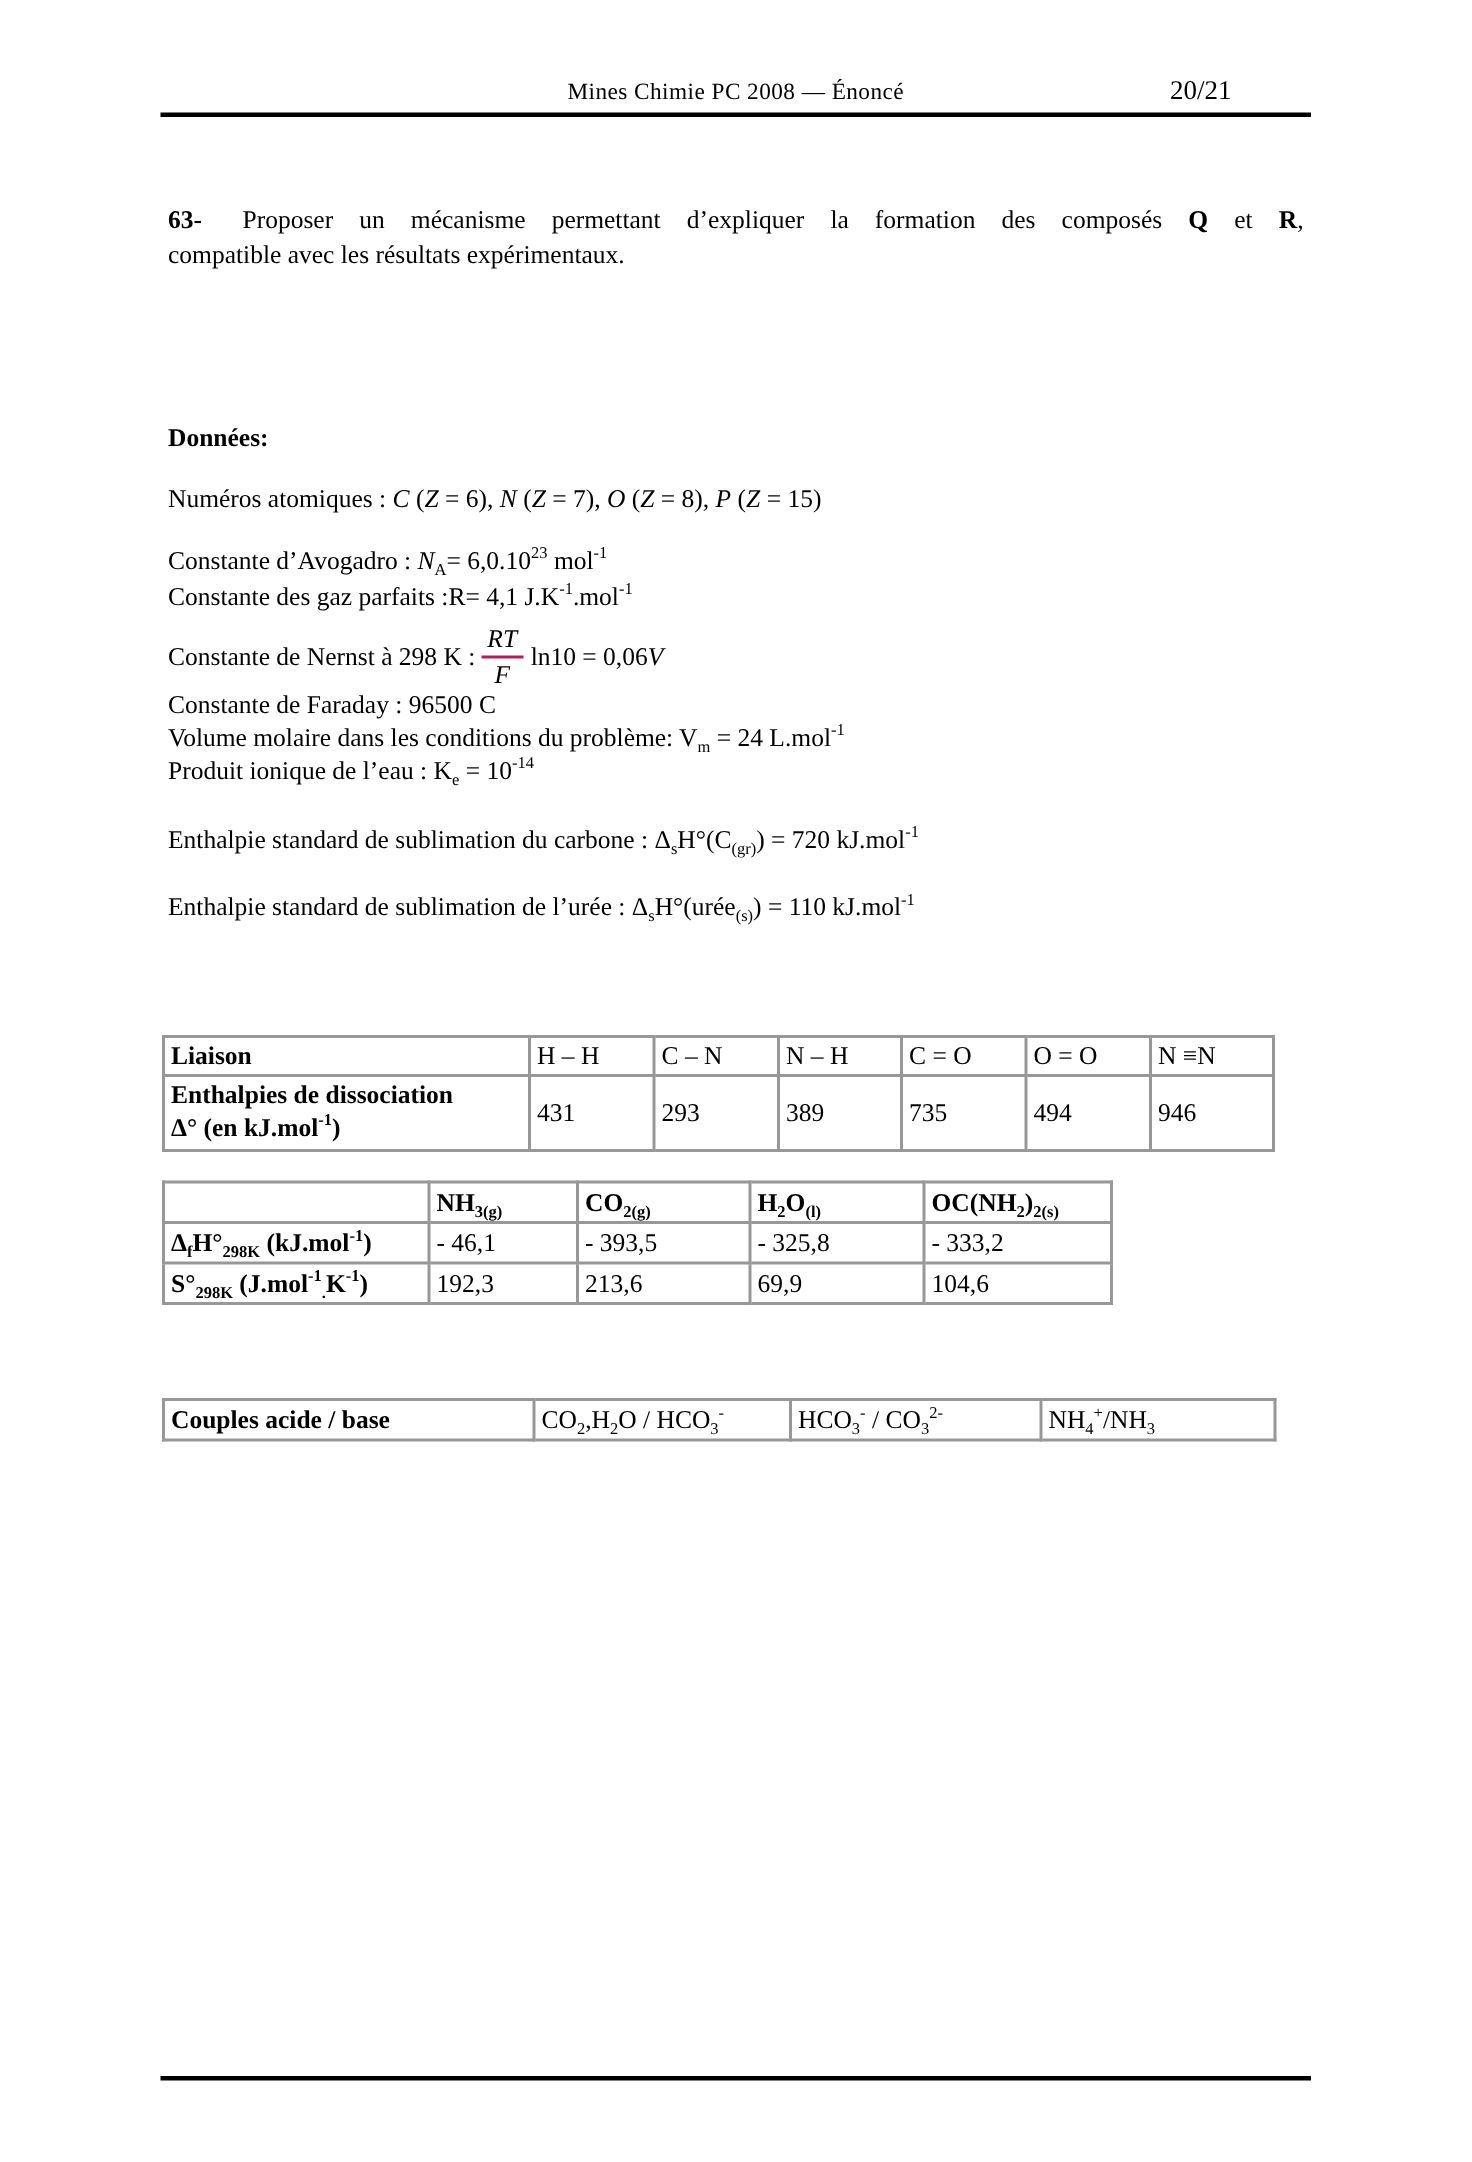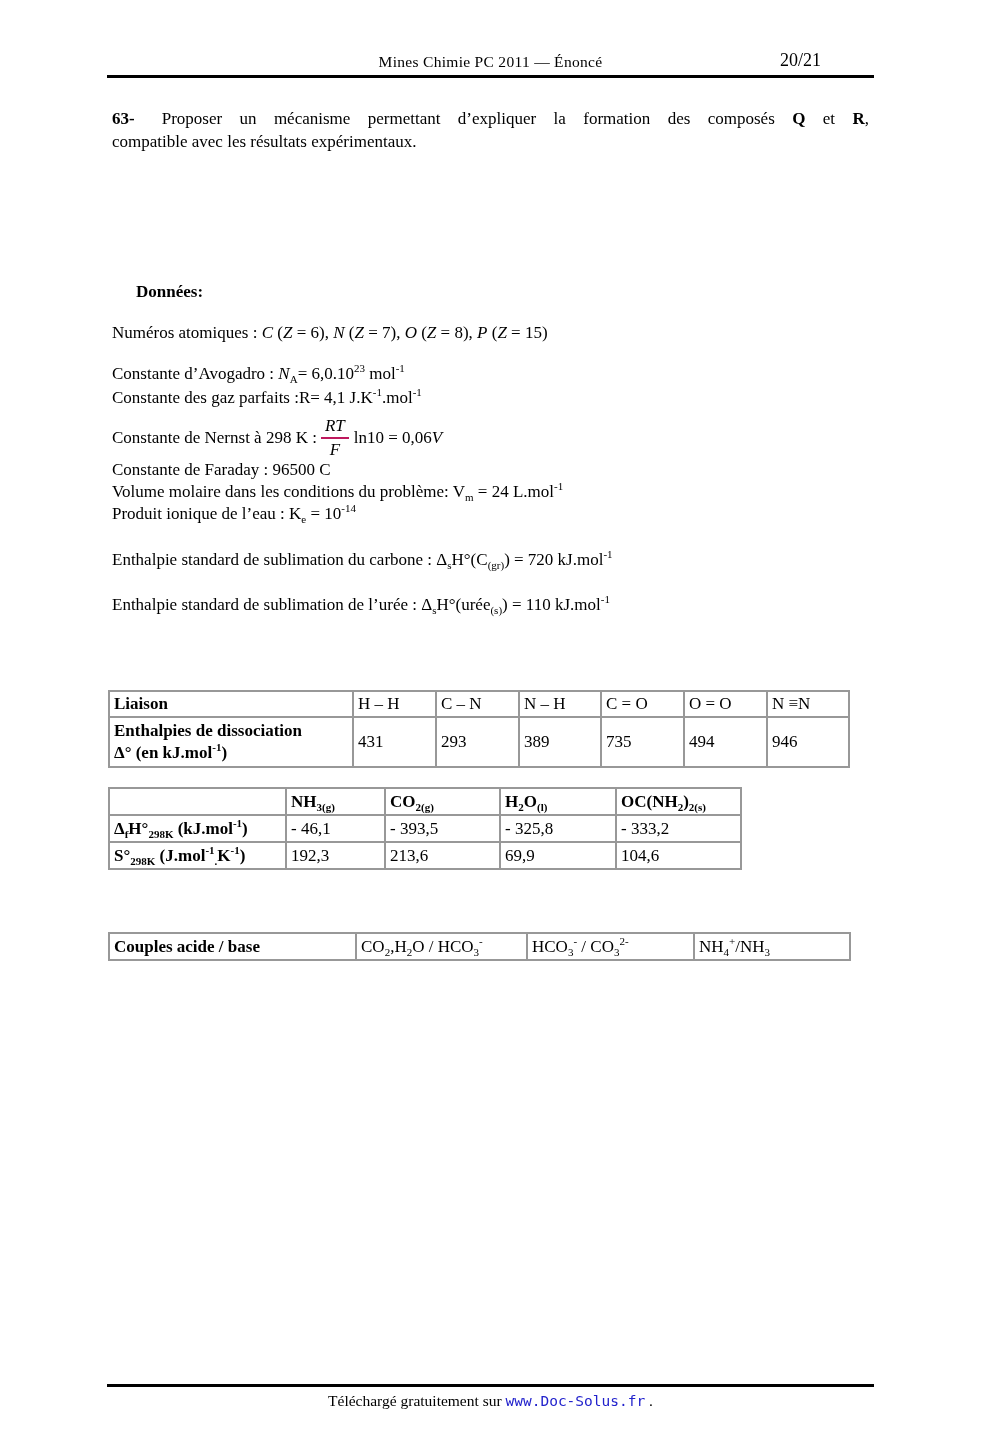--- a/index.html
+++ b/index.html
@@ -13,21 +13,21 @@
   }
   .abs{position:absolute;}
 
   
   .hdr-title{top:53px;left:0;width:981px;text-align:center;font-size:15.5px;letter-spacing:0.3px;}
   .hdr-page{top:50px;left:780px;width:94px;font-size:18px;}
   .hdr-rule{top:75px;left:107px;width:767px;height:3px;background:#000;}
 
   
   .question{top:107px;left:112px;width:757px;line-height:23px;}
-  .q-line1{text-align:justify;text-align-last:justify;}
+  .q-line1{text-align:justify;text-align-last:justify;margin-top:28px;}
   .q-line2{text-align:left;}
 
   
   .dline{left:112px;line-height:21px;white-space:nowrap;}
 
   
   .seg-n{}
   .seg-b{font-weight:bold;}
   .seg-i{font-style:italic;}
   .seg-sub{font-size:11px;position:relative;top:4px;}
@@ -64,30 +64,30 @@
   
   .ftr-rule{top:1384px;left:107px;width:767px;height:3px;background:#000;}
   .ftr{top:1392px;left:0;width:981px;text-align:center;font-size:15.5px;}
   .ftr-link{font-family:"DejaVu Sans Mono", monospace;font-size:14.5px;text-decoration:none;}
 </style>
 </head>
 <body>
 
 <div class="page">
 
-  <div class="abs hdr-title">Mines Chimie PC 2011 — Énoncé</div>
+  <div class="abs hdr-title">Mines Chimie PC 2008 — Énoncé</div>
   <div class="abs hdr-page">20/21</div>
   <div class="abs hdr-rule"></div>
 
   <div class="abs question">
     <div class="q-line1"><span class="seg-b">63-</span><span class="seg-tab"></span><span class="seg-n">Proposer un mécanisme permettant d’expliquer la formation des composés </span><span class="seg-b">Q</span><span class="seg-n"> et </span><span class="seg-b">R</span><span class="seg-n">,</span></div>
     <div class="q-line2">compatible avec les résultats expérimentaux.</div>
   </div>
 
-  <div class="abs dline" style="top:281px;margin-left:24px;"><span class="seg-b">Données:</span></div>
+  <div class="abs dline" style="top:281px;"><span class="seg-b">Données:</span></div>
   <div class="abs dline" style="top:322px;"><span class="seg-n">Numéros atomiques : </span><span class="seg-i">C</span><span class="seg-n"> (</span><span class="seg-i">Z</span><span class="seg-n"> = 6), </span><span class="seg-i">N</span><span class="seg-n"> (</span><span class="seg-i">Z</span><span class="seg-n"> = 7), </span><span class="seg-i">O</span><span class="seg-n"> (</span><span class="seg-i">Z</span><span class="seg-n"> = 8), </span><span class="seg-i">P</span><span class="seg-n"> (</span><span class="seg-i">Z</span><span class="seg-n"> = 15)</span></div>
   <div class="abs dline" style="top:363px;"><span class="seg-n">Constante d’Avogadro : </span><span class="seg-i">N</span><span class="seg-sub">A</span><span class="seg-n">= 6,0.10</span><span class="seg-sup">23</span><span class="seg-n"> mol</span><span class="seg-sup">-1</span></div>
   <div class="abs dline" style="top:387px;"><span class="seg-n">Constante des gaz parfaits :R= 4,1 J.K</span><span class="seg-sup">-1</span><span class="seg-n">.mol</span><span class="seg-sup">-1</span></div>
 
   <div class="abs nernst">
     <span>Constante de Nernst à 298 K : </span>
     <span class="frac">
       <span class="frac-num">RT</span>
       <span class="frac-den">F</span>
     </span>
@@ -176,17 +176,14 @@
         <tr>
       <td><span class="seg-b">Couples acide / base</span></td>
       <td><span class="seg-n">CO</span><span class="seg-sub">2</span><span class="seg-n">,H</span><span class="seg-sub">2</span><span class="seg-n">O / HCO</span><span class="seg-sub">3</span><span class="seg-sup">-</span></td>
       <td><span class="seg-n">HCO</span><span class="seg-sub">3</span><span class="seg-sup">-</span><span class="seg-n"> / CO</span><span class="seg-sub">3</span><span class="seg-sup">2-</span></td>
       <td><span class="seg-n">NH</span><span class="seg-sub">4</span><span class="seg-sup">+</span><span class="seg-n">/NH</span><span class="seg-sub">3</span></td>
     </tr>
   </tbody>
     </table>
 
   <div class="abs ftr-rule"></div>
-  <div class="abs ftr">
-    <span>Téléchargé gratuitement sur </span><a href="#" class="ftr-link" style="color: rgb(34, 34, 204);">www.Doc-Solus.fr</a><span> .</span>
-  </div>
 
 </div>
 
 </body></html>

